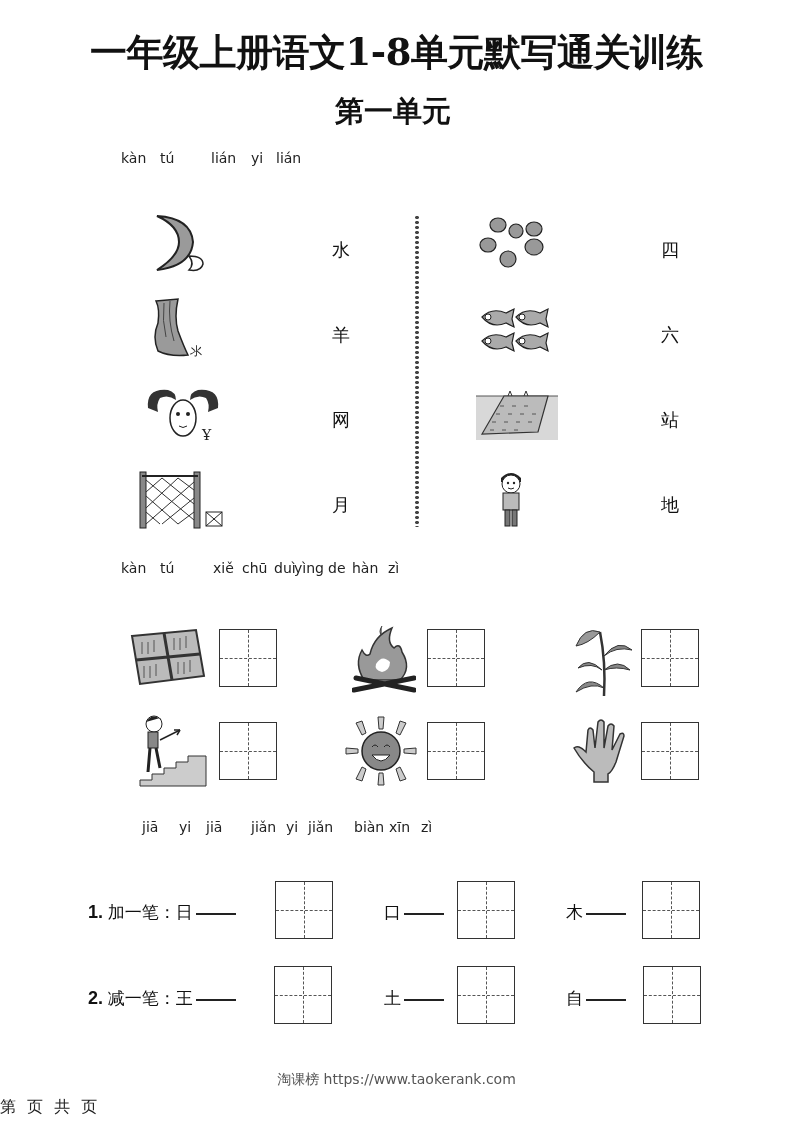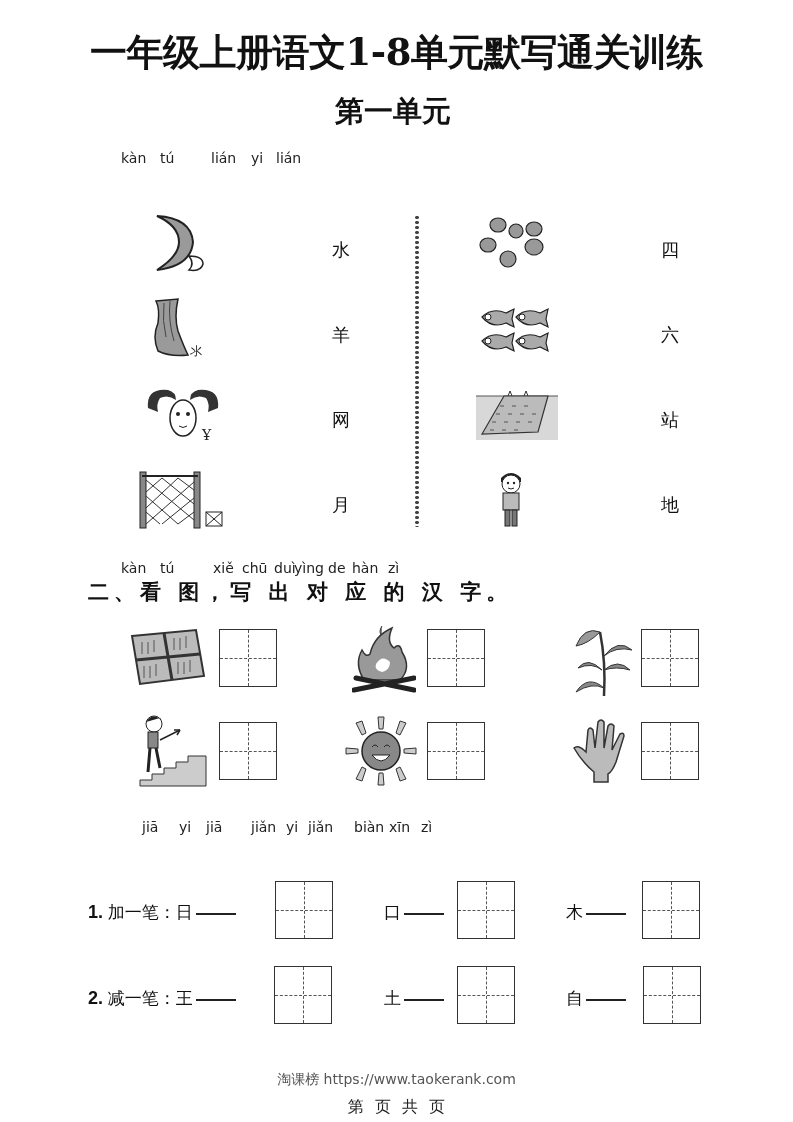--- a/index.html
+++ b/index.html
@@ -16,21 +16,21 @@
     background-image: radial-gradient(circle at 50% 50%, #444 1.6px, transparent 2px);
     background-size: 8px 5px; background-repeat: repeat-y; }
   .pic { position: absolute; }
   .grid-box { position: absolute; width: 58px; height: 58px; border: 1.5px solid #333; box-sizing: border-box; background: #fff; }
   .grid-box::before { content: ""; position: absolute; left: 50%; top: 0; bottom: 0; border-left: 1px dashed #555; }
   .grid-box::after { content: ""; position: absolute; top: 50%; left: 0; right: 0; border-top: 1px dashed #555; }
   .ex-label { font-family: Liberation Sans, sans-serif; font-size: 17px; color: #111; white-space: nowrap; }
   .ex-label b { font-weight: bold; font-size: 18px; }
   .dash-line { display: inline-block; width: 40px; border-top: 2px solid #222; vertical-align: middle; margin-left: 3px; }
   .footer-url { left: 0; width: 793px; top: 1071px; text-align: center; font-size: 14px; color: #555; }
-  .footer-page { left: 0; width: 793px; top: 1097px; text-align: center; font-size: 16px; color: #222; word-spacing: 6px; }
+  .footer-page { left: 0; width: 793px; top: 1097px; text-align: left; font-size: 16px; color: #222; word-spacing: 6px; }
 </style>
 </head>
 <body>
 
 <div class="abs title">一年级上册语文1-8单元默写通关训练</div>
 <div class="abs subtitle">第一单元</div>
 
 <div class="abs section" style="top:150px;">
   <div class="pinyin-row">
     <span style="left:33px">kàn</span>
@@ -146,21 +146,20 @@
     <span style="left:33px">kàn</span>
     <span style="left:72px">tú</span>
     <span style="left:125px">xiě</span>
     <span style="left:154px">chū</span>
     <span style="left:186px">duì</span>
     <span style="left:206px">yìng</span>
     <span style="left:240px">de</span>
     <span style="left:264px">hàn</span>
     <span style="left:300px">zì</span>
   </div>
-  <div class="sec-heading">二、看 图，写 出 对 应 的 汉 字。</div>
 </div>
 
 <div class="pic" style="left:126px;top:626px;">
   <svg width="80" height="62" viewBox="0 0 80 62">
     <path d="M6 10 L70 4 L78 50 L14 58 Z" fill="#bbb" stroke="#333" stroke-width="2"></path>
     <path d="M10 34 L74 28 M38 7 L46 54" stroke="#333" stroke-width="3"></path>
     <g stroke="#555">
         <path d="M16 16 v12 M22 16 v12 M28 14 v12 M48 12 v12 M54 12 v12 M60 10 v12 M18 40 v12 M24 40 v12 M30 38 v12 M52 36 v12 M58 36 v12 M64 34 v12"></path>
       </g>
   </svg>

